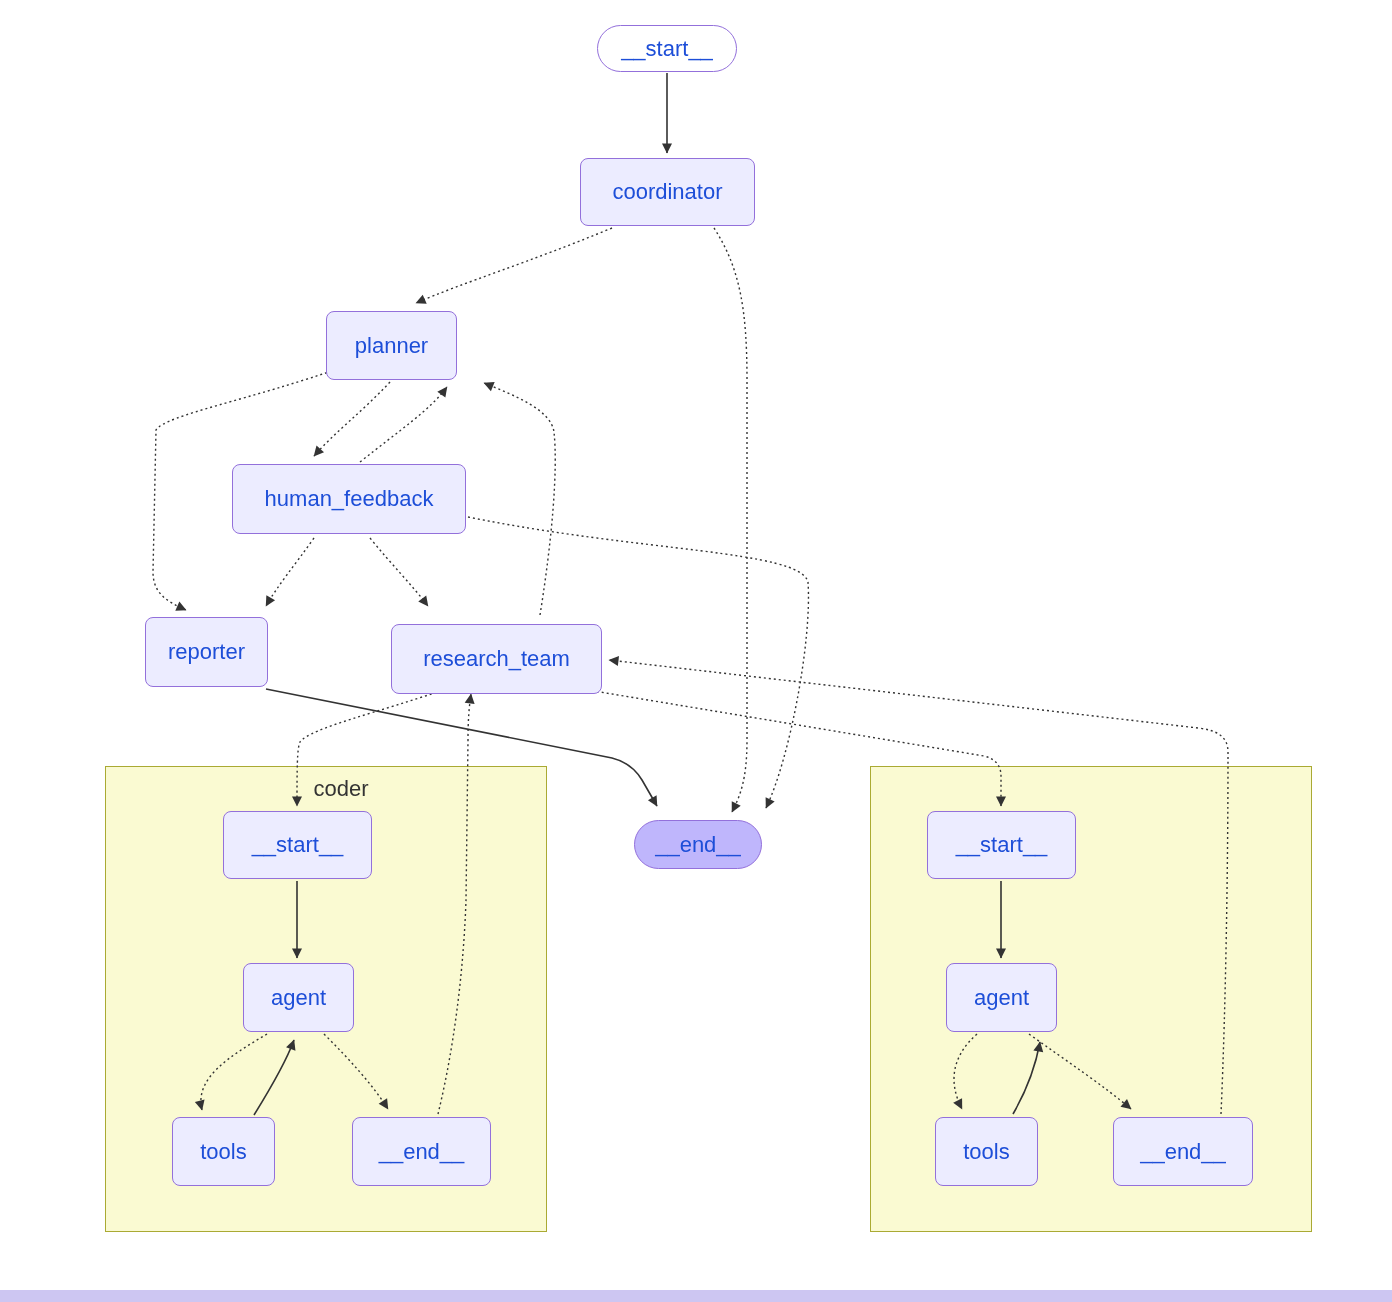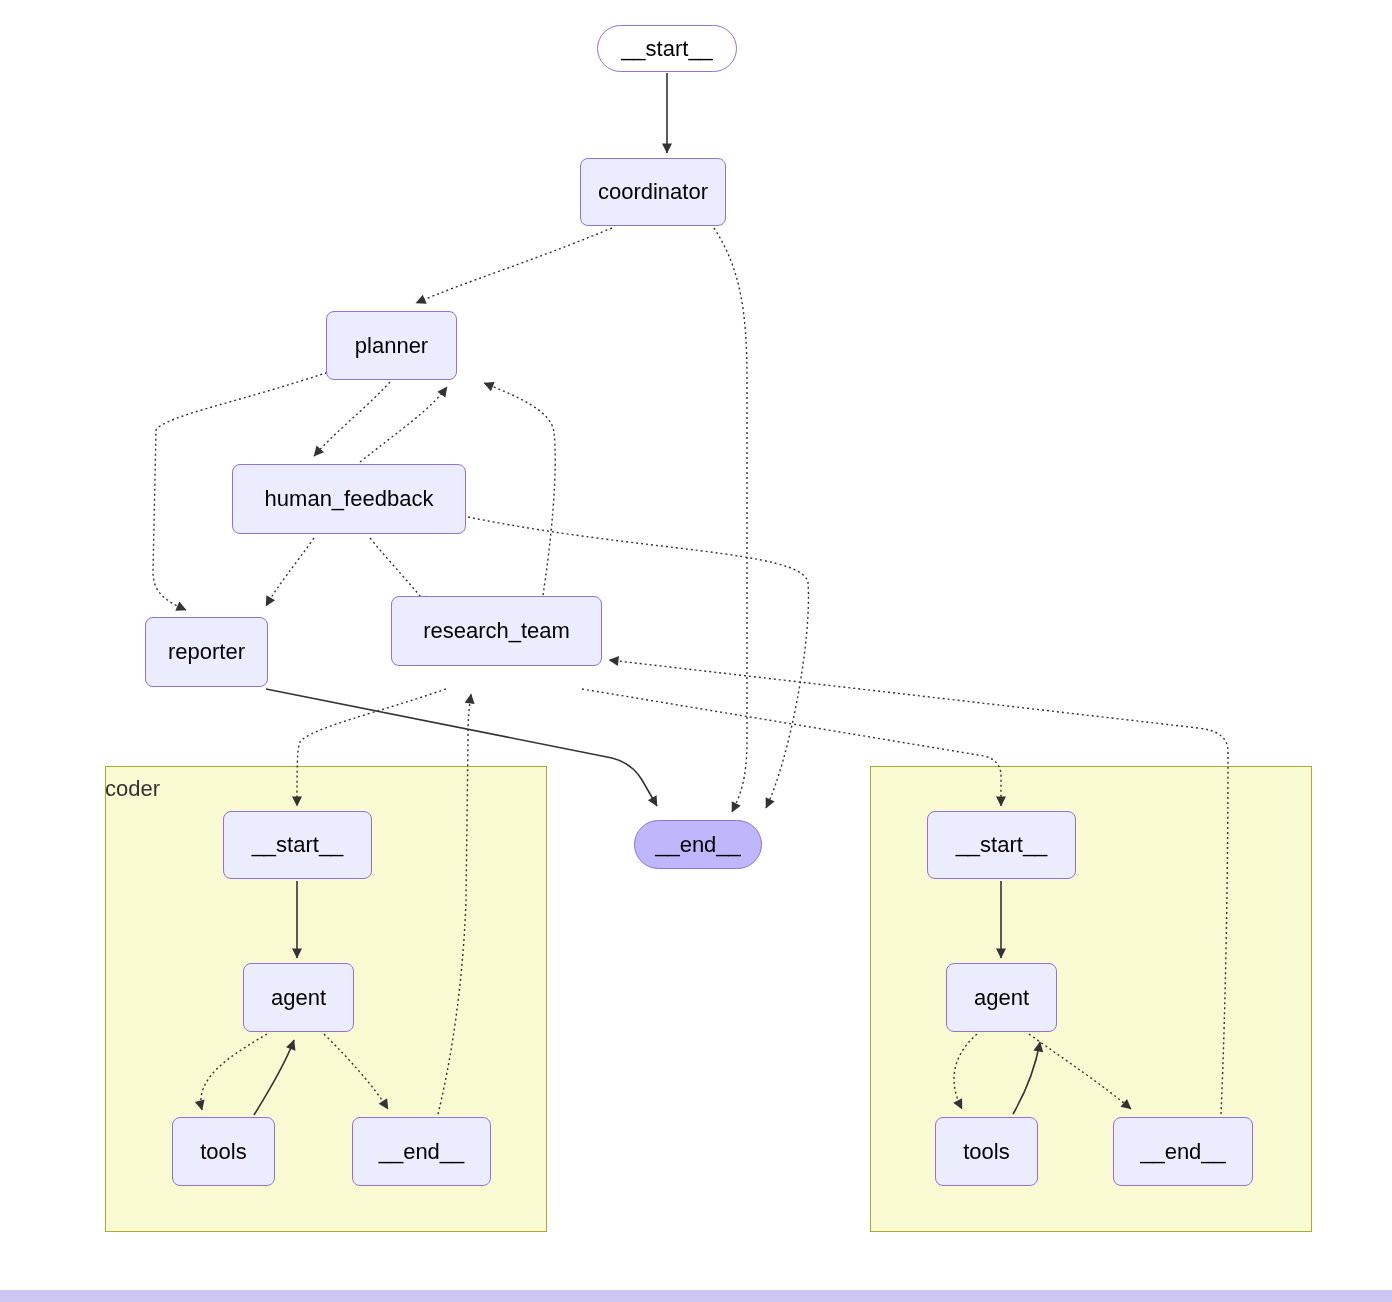--- a/index.html
+++ b/index.html
@@ -15,44 +15,45 @@
     overflow:hidden;
   }
   .subgraph{
     position:absolute;
     background:#fafad2;
     border:1px solid #aaaa33;
     z-index:0;
   }
   .subgraph-label{
     position:absolute;
-    text-align:left;
+    text-align:center;
     font-size:22px;
     color:#333333;
     z-index:3;
+    padding-left:16px;
   }
   #edges{
     position:absolute;
     left:0;top:0;
     z-index:1;
     pointer-events:none;
   }
   .edge{fill:none;stroke:#333333;}
   .edge.solid{stroke-width:1.6;}
   .edge.dotted{stroke-width:1.4;stroke-dasharray:2 3;}
   .node{
     position:absolute;
     display:flex;
     align-items:center;
     justify-content:center;
     background:#ececff;
     border:1.3px solid #9370db;
     border-radius:8px;
     font-size:22px;
-    color:#000000;
+    color:#1d4ed8;
     z-index:2;
     box-sizing:border-box;
   }
   .stadium{border-radius:28px;}
   .node-start-top{background:#ffffff;}
   .node-end-main{background:#bfb6fc;}
   .footer-bar{
     position:absolute;
     left:0;
     width:1392px;
@@ -99,29 +100,29 @@
     <path class="edge solid" d="M 254,1115 C 272,1086 286,1062 294,1040" marker-end="url(#arrow)"></path>
     <path class="edge dotted" d="M 324,1034 C 350,1060 372,1084 388,1109" marker-end="url(#arrow)"></path>
     <path class="edge solid" d="M 1001,881 L 1001,958" marker-end="url(#arrow)"></path>
     <path class="edge dotted" d="M 977,1034 C 952,1056 948,1082 962,1109" marker-end="url(#arrow)"></path>
     <path class="edge solid" d="M 1013,1114 C 1028,1088 1036,1064 1040,1042" marker-end="url(#arrow)"></path>
     <path class="edge dotted" d="M 1029,1034 C 1068,1062 1104,1086 1131,1109" marker-end="url(#arrow)"></path>
   </svg>
 
   <div class="node stadium node-start-top" style="left:597px;top:25px;width:140px;height:47px">__start__</div>
 
-  <div class="node" style="left:580px;top:158px;width:146px;height:68px">coordinator</div>
+  <div class="node" style="left:580px;top:158px;width:175px;height:68px">coordinator</div>
 
   <div class="node" style="left:326px;top:311px;width:131px;height:69px">planner</div>
 
   <div class="node" style="left:232px;top:464px;width:234px;height:70px">human_feedback</div>
 
   <div class="node" style="left:145px;top:617px;width:123px;height:70px">reporter</div>
 
-  <div class="node" style="left:391px;top:596px;width:211px;height:70px">research_team</div>
+  <div class="node" style="left:391px;top:624px;width:211px;height:70px">research_team</div>
 
   <div class="node stadium node-end-main" style="left:634px;top:820px;width:128px;height:49px">__end__</div>
 
   <div class="node" style="left:223px;top:811px;width:149px;height:68px">__start__</div>
   <div class="node" style="left:243px;top:963px;width:111px;height:69px">agent</div>
   <div class="node" style="left:172px;top:1117px;width:103px;height:69px">tools</div>
   <div class="node" style="left:352px;top:1117px;width:139px;height:69px">__end__</div>
 
   <div class="node" style="left:927px;top:811px;width:149px;height:68px">__start__</div>
   <div class="node" style="left:946px;top:963px;width:111px;height:69px">agent</div>

